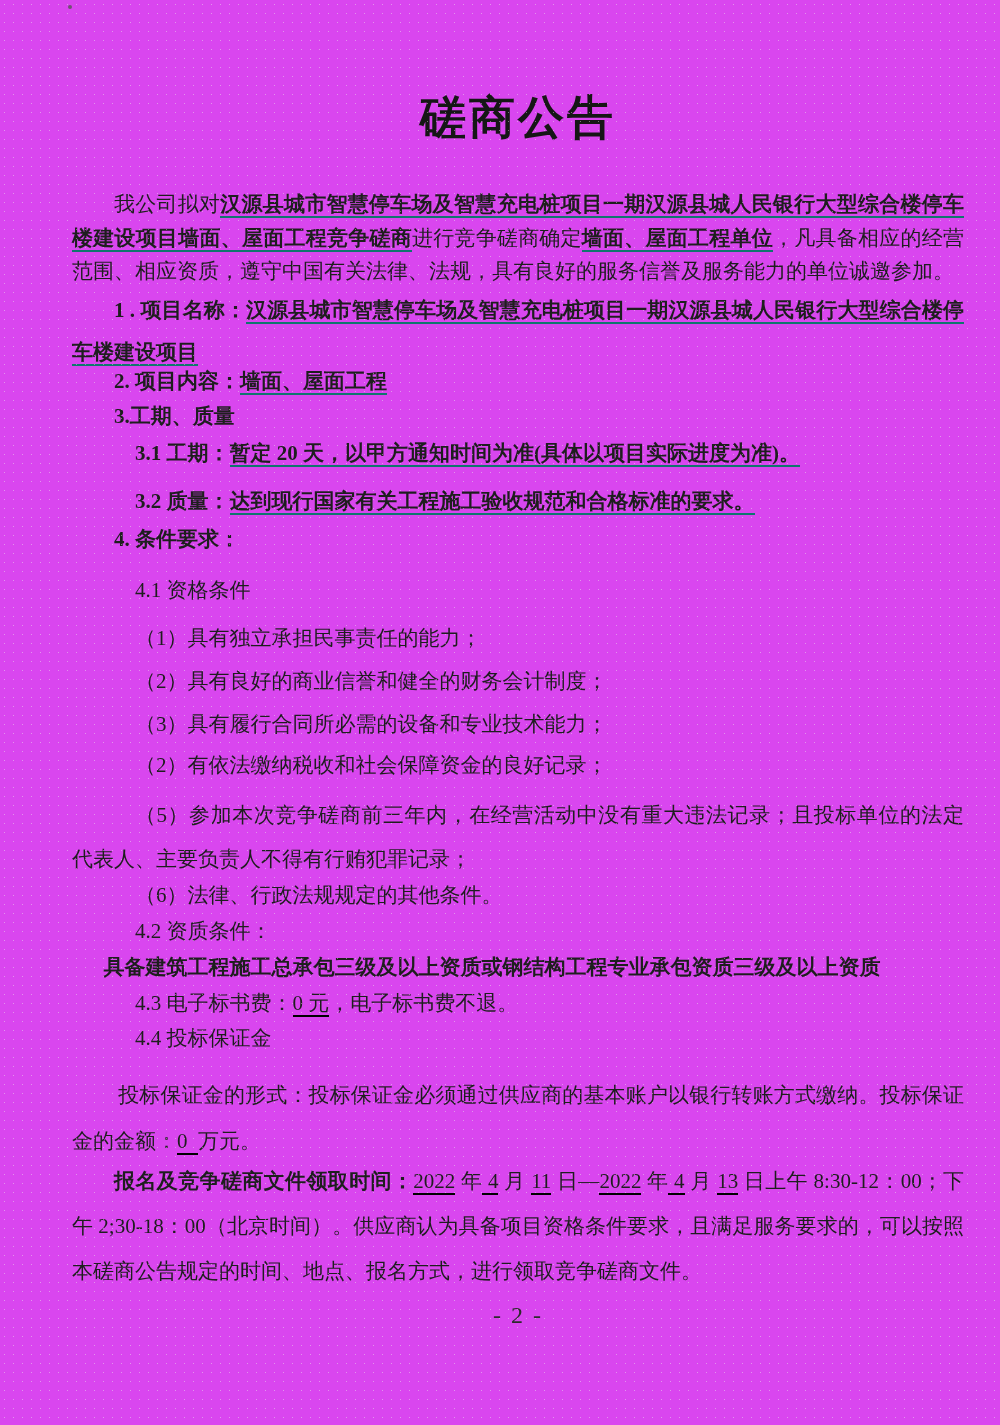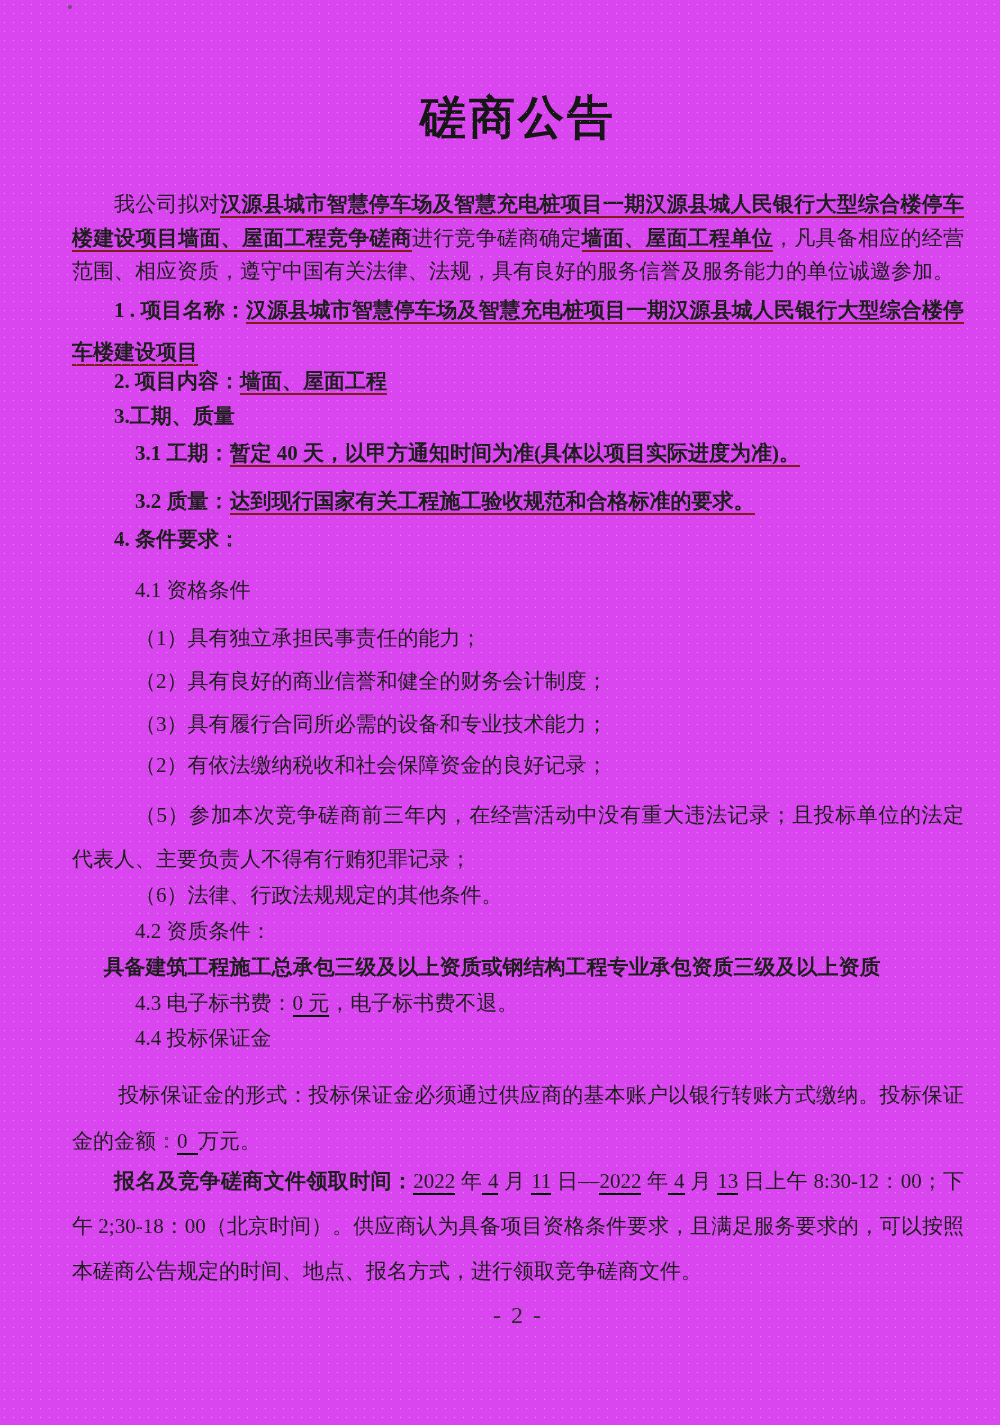--- a/index.html
+++ b/index.html
@@ -30,21 +30,21 @@
     color:#161616;
   }
   p.para{margin:0;font-size:21px;line-height:33px;}
   .j{text-align:justify;}
   .i15{text-indent:1.5em;}
   .i2{text-indent:2em;}
   .i22{text-indent:2.2em;}
   .i3{text-indent:3em;}
   .b{font-weight:700;}
   .u{border-bottom:2px solid #000000;}
-  .bu{font-weight:700;border-bottom:2px solid #7f1d1d;}
+  .bu{font-weight:700;border-bottom:2px solid #0f766e;}
   .upad{padding-right:.5em;}
   .pagenum{
     margin-top:5px;
     font-size:24px;line-height:33px;
     text-align:center;letter-spacing:2px;color:#2c2c2c;
   }
 </style>
 </head>
 <body>
 
@@ -56,21 +56,21 @@
     <h1 class="title">磋商公告</h1>
 
     <p class="para j i2" style="line-height:33.5px"><span>我公司拟对</span><span class="bu">汉源县城市智慧停车场及智慧充电桩项目一期汉源县城人民银行大型综合楼停车楼建设项目墙面、屋面工程竞争磋商</span><span>进行竞争磋商确定</span><span class="bu">墙面、屋面工程单位</span><span>，凡具备相应的经营范围、相应资质，遵守中国有关法律、法规，具有良好的服务信誉及服务能力的单位诚邀参加。</span></p>
 
     <p class="para j i2" style="line-height:42px;margin-top:0"><span class="b">1 . 项目名称：</span><span class="bu">汉源县城市智慧停车场及智慧充电桩项目一期汉源县城人民银行大型综合楼停车楼建设项目</span></p>
 
     <p class="para i2" style="margin-top:-8px"><span class="b">2. 项目内容：</span><span class="bu">墙面、屋面工程</span></p>
 
     <p class="para i2 b" style="margin-top:2px"><span>3.工期、质量</span></p>
 
-    <p class="para i3" style="margin-top:4px"><span class="b">3.1 工期：</span><span class="bu">暂定 40 天，以甲方通知时间为准(具体以项目实际进度为准)。</span></p>
+    <p class="para i3" style="margin-top:4px"><span class="b">3.1 工期：</span><span class="bu">暂定 20 天，以甲方通知时间为准(具体以项目实际进度为准)。</span></p>
 
     <p class="para i3" style="margin-top:15px"><span class="b">3.2 质量：</span><span class="bu">达到现行国家有关工程施工验收规范和合格标准的要求。</span></p>
 
     <p class="para i2 b" style="margin-top:5px"><span>4. 条件要求：</span></p>
 
     <p class="para i3" style="margin-top:18px"><span>4.1 资格条件</span></p>
 
     <p class="para i3" style="margin-top:15px"><span>（1）具有独立承担民事责任的能力；</span></p>
 
     <p class="para i3" style="margin-top:10px"><span>（2）具有良好的商业信誉和健全的财务会计制度；</span></p>

